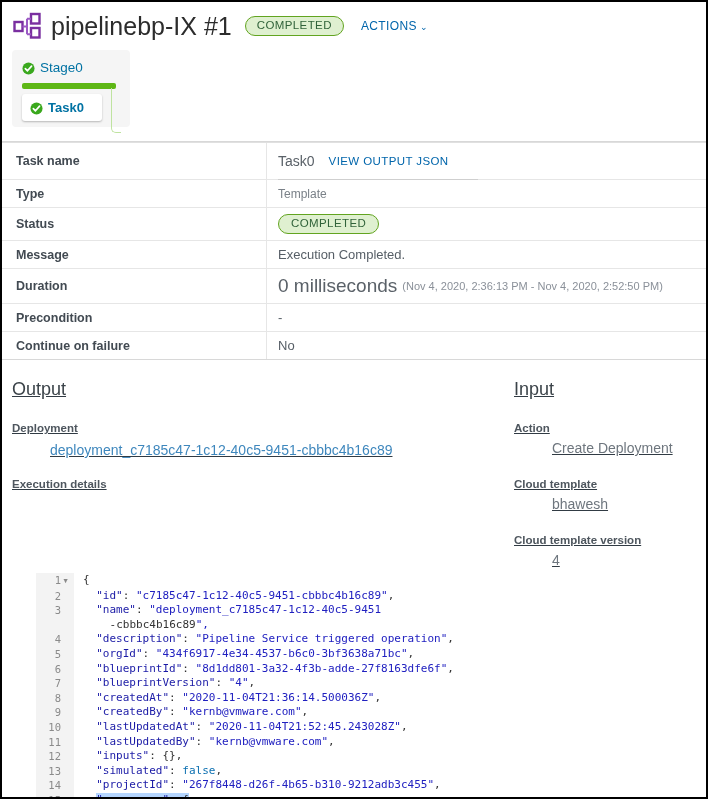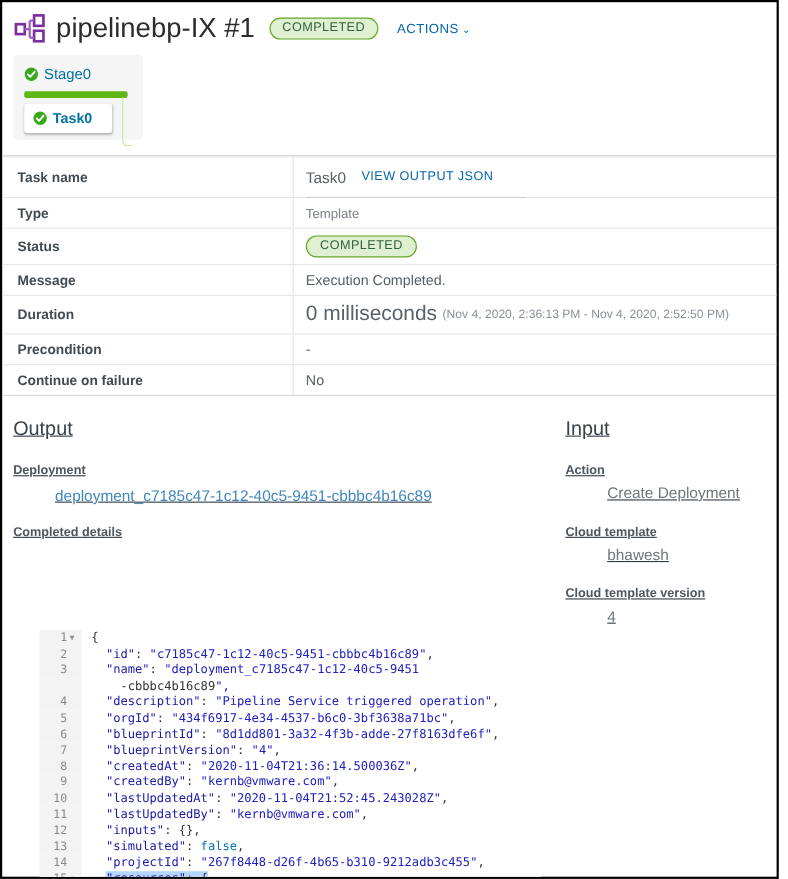--- a/index.html
+++ b/index.html
@@ -189,21 +189,21 @@
     </div>
 
   </div>
 
   <div class="io">
 
     <div class="io-left">
       <div class="io-h">Output</div>
       <div class="fld-label">Deployment</div>
       <div class="fld-link">deployment_c7185c47-1c12-40c5-9451-cbbbc4b16c89</div>
-      <div class="code-label">Completed details</div>
+      <div class="code-label">Execution details</div>
     </div>
 
     <div class="io-right">
       <div class="io-h">Input</div>
       <div class="fld-label">Action</div>
       <div class="fld-val">Create Deployment</div>
       <div class="fld-label">Cloud template</div>
       <div class="fld-val">bhawesh</div>
       <div class="fld-label">Cloud template version</div>
       <div class="fld-val">4</div>

